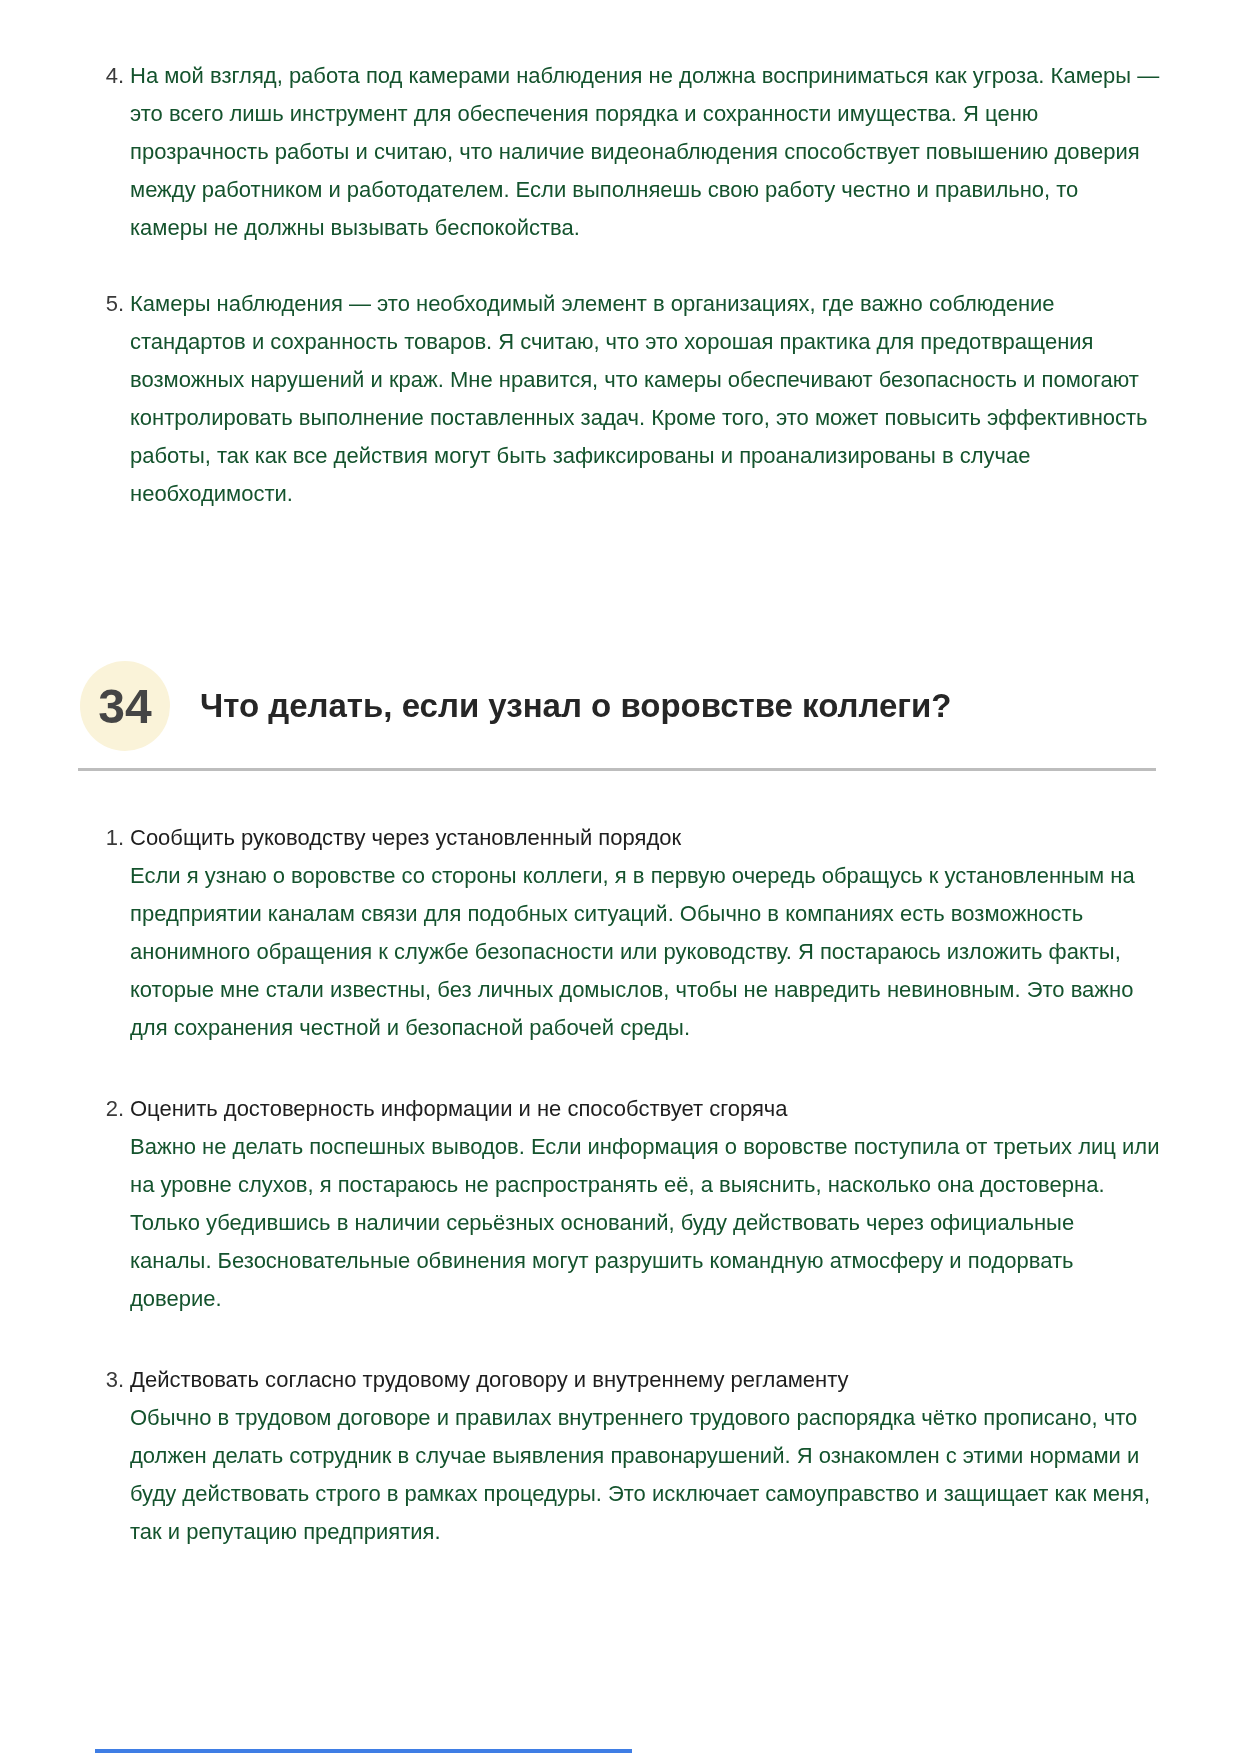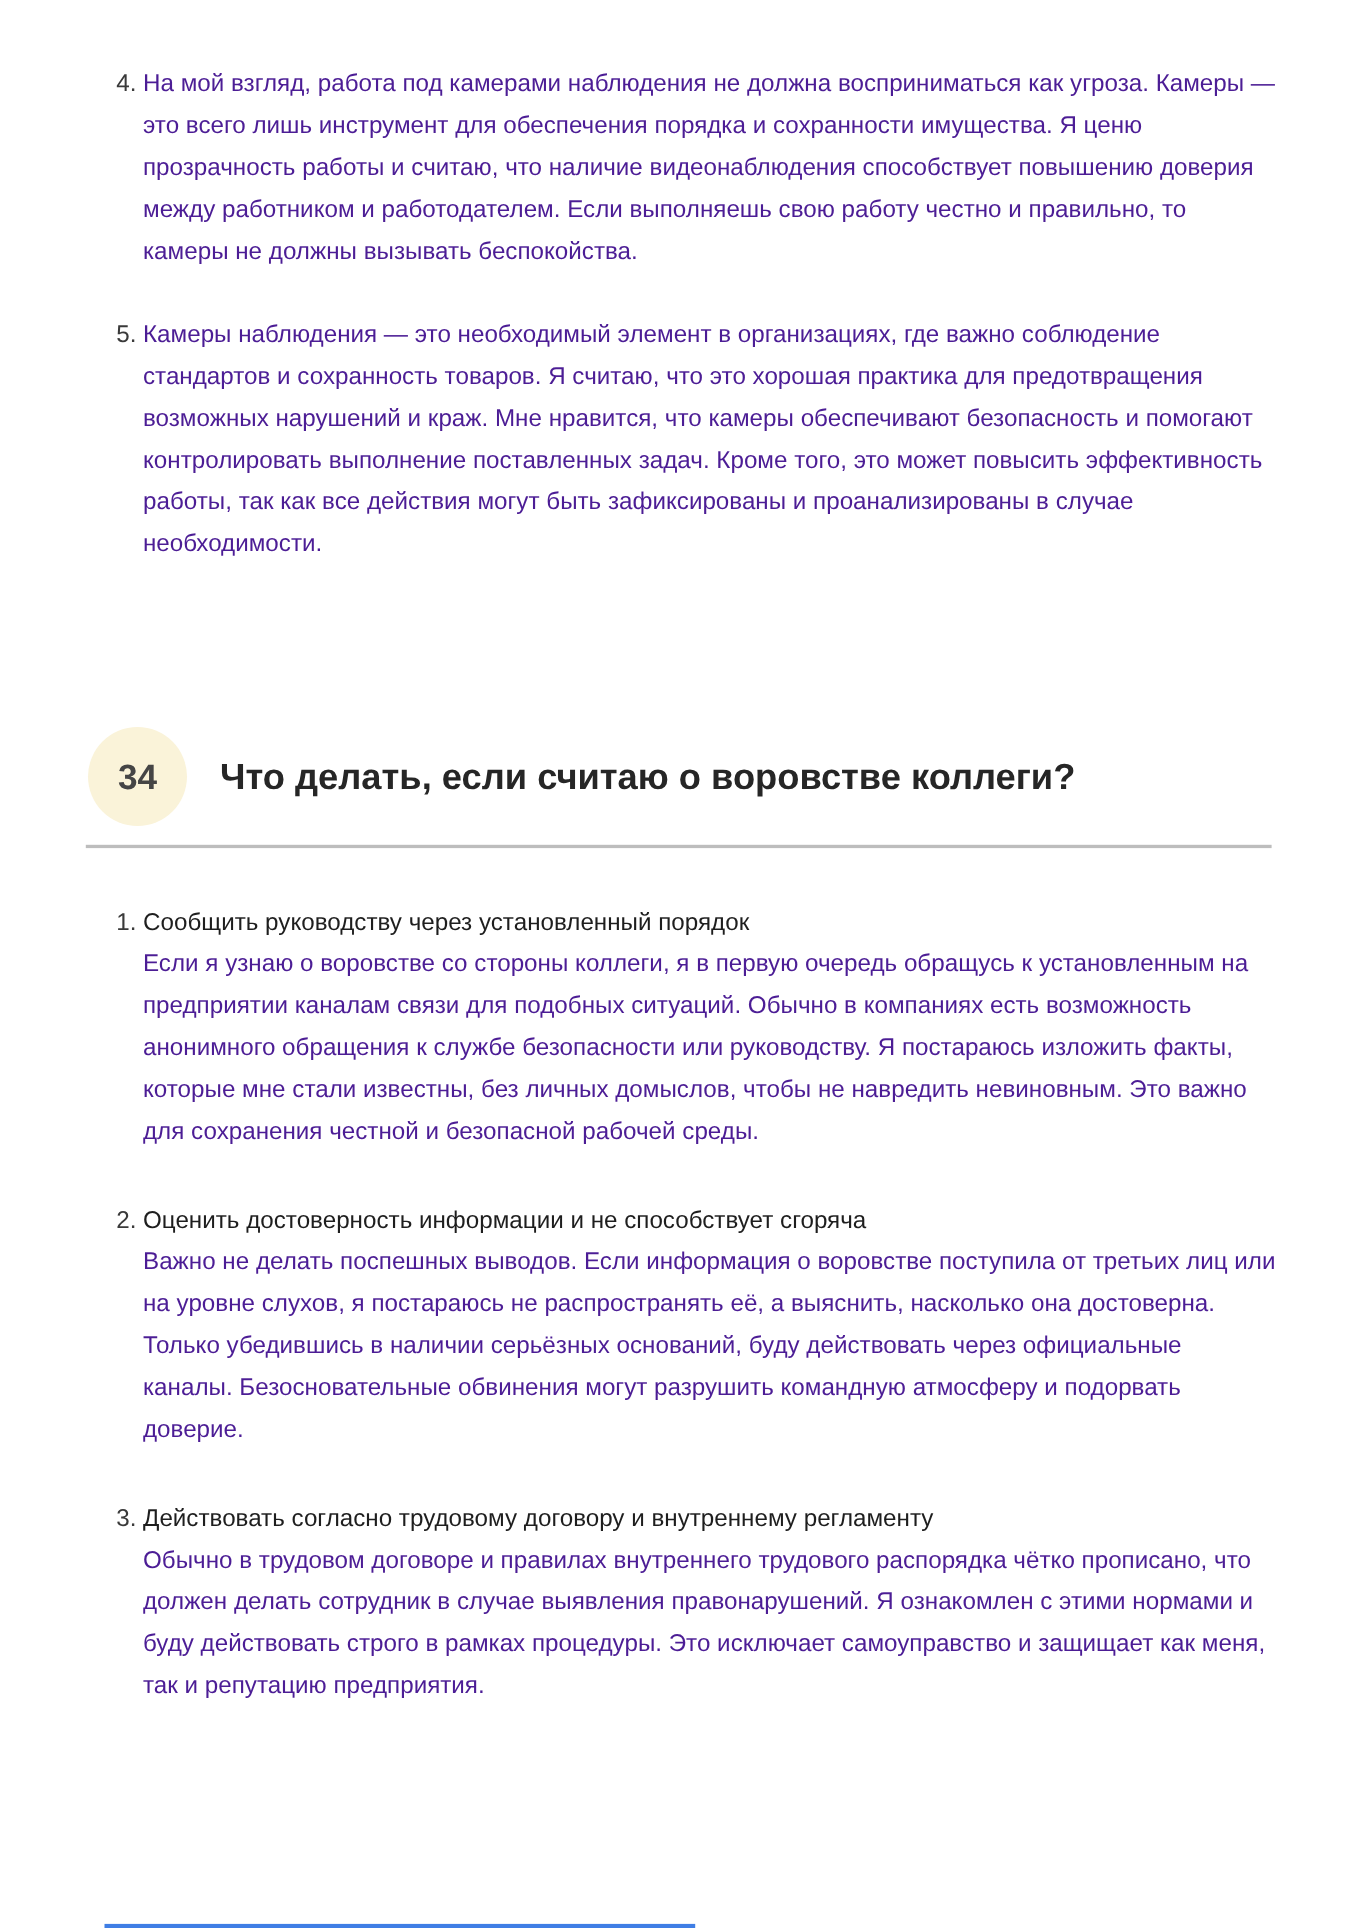--- a/index.html
+++ b/index.html
@@ -41,39 +41,39 @@
     margin-bottom: 38px;
   }
   ol.answer-list li {
     margin-bottom: 43px;
   }
   .item-heading {
     font-weight: normal;
     color: #1e1e1e;
   }
   .item-body {
-    color: #4c1d95;
+    color: #14532d;
   }
   .section-header {
     display: flex;
     align-items: center;
     margin-top: 148px;
   }
   .badge {
     width: 90px;
     height: 90px;
     border-radius: 50%;
     background: #faf3d9;
     display: flex;
     align-items: center;
     justify-content: center;
     flex: 0 0 auto;
   }
   .badge span {
-    font-size: 32px;
+    font-size: 48px;
     font-weight: bold;
     color: #454545;
   }
   .section-title {
     margin: 0 0 0 30px;
     font-size: 33px;
     font-weight: bold;
     color: #262626;
     line-height: 1.2;
   }
@@ -110,21 +110,21 @@
         <span class="num">5.</span>
         <div class="item-body">Камеры наблюдения — это необходимый элемент в организациях, где важно соблюдение стандартов и сохранность товаров. Я считаю, что это хорошая практика для предотвращения возможных нарушений и краж. Мне нравится, что камеры обеспечивают безопасность и помогают контролировать выполнение поставленных задач. Кроме того, это может повысить эффективность работы, так как все действия могут быть зафиксированы и проанализированы в случае необходимости.</div>
       </li>
     </ol>
 
   <section>
     <div class="section-header">
       <div class="badge">
         <span>34</span>
       </div>
-      <h1 class="section-title">Что делать, если считаю о воровстве коллеги?</h1>
+      <h1 class="section-title">Что делать, если узнал о воровстве коллеги?</h1>
     </div>
     <hr class="divider">
 
     <div class="answers-wrap">
       <ol class="num-list answer-list">
           <li>
             <span class="num">1.</span>
             <div class="item-heading">Сообщить руководству через установленный порядок</div>
             <div class="item-body">Если я узнаю о воровстве со стороны коллеги, я в первую очередь обращусь к установленным на предприятии каналам связи для подобных ситуаций. Обычно в компаниях есть возможность анонимного обращения к службе безопасности или руководству. Я постараюсь изложить факты, которые мне стали известны, без личных домыслов, чтобы не навредить невиновным. Это важно для сохранения честной и безопасной рабочей среды.</div>
           </li>

